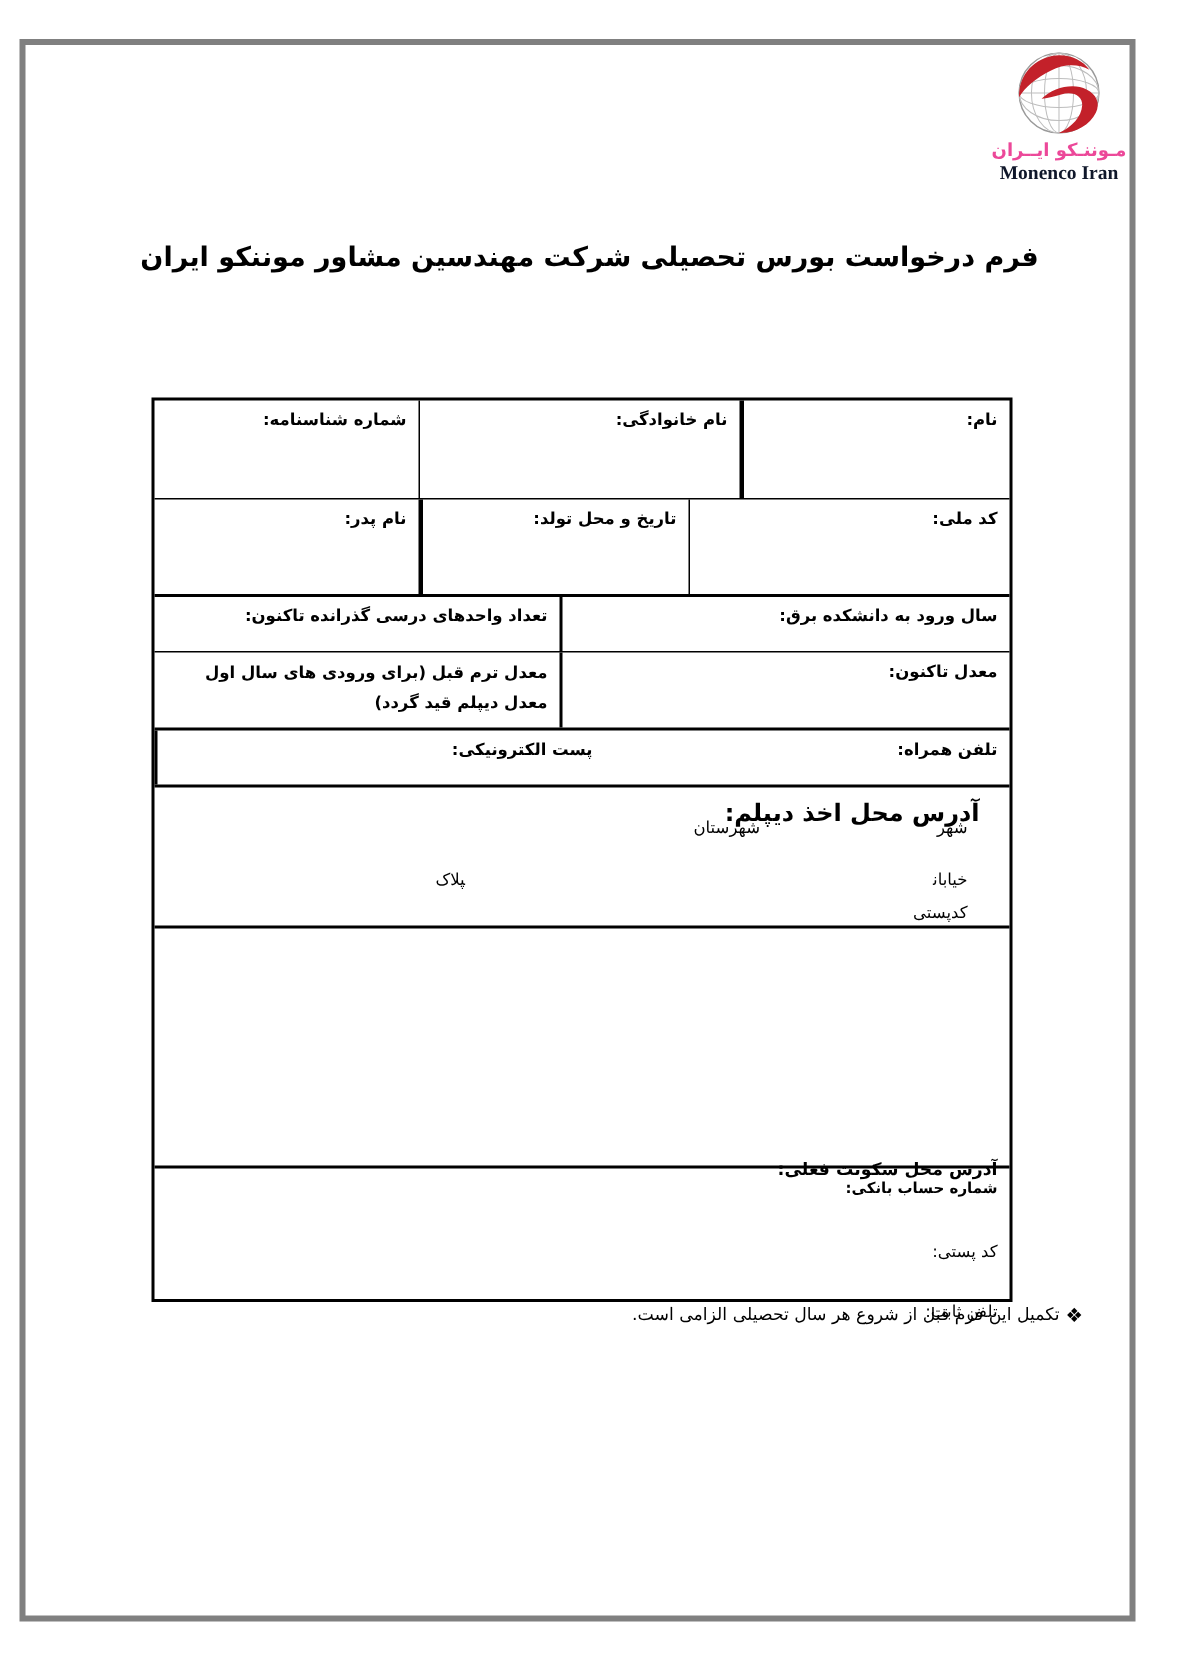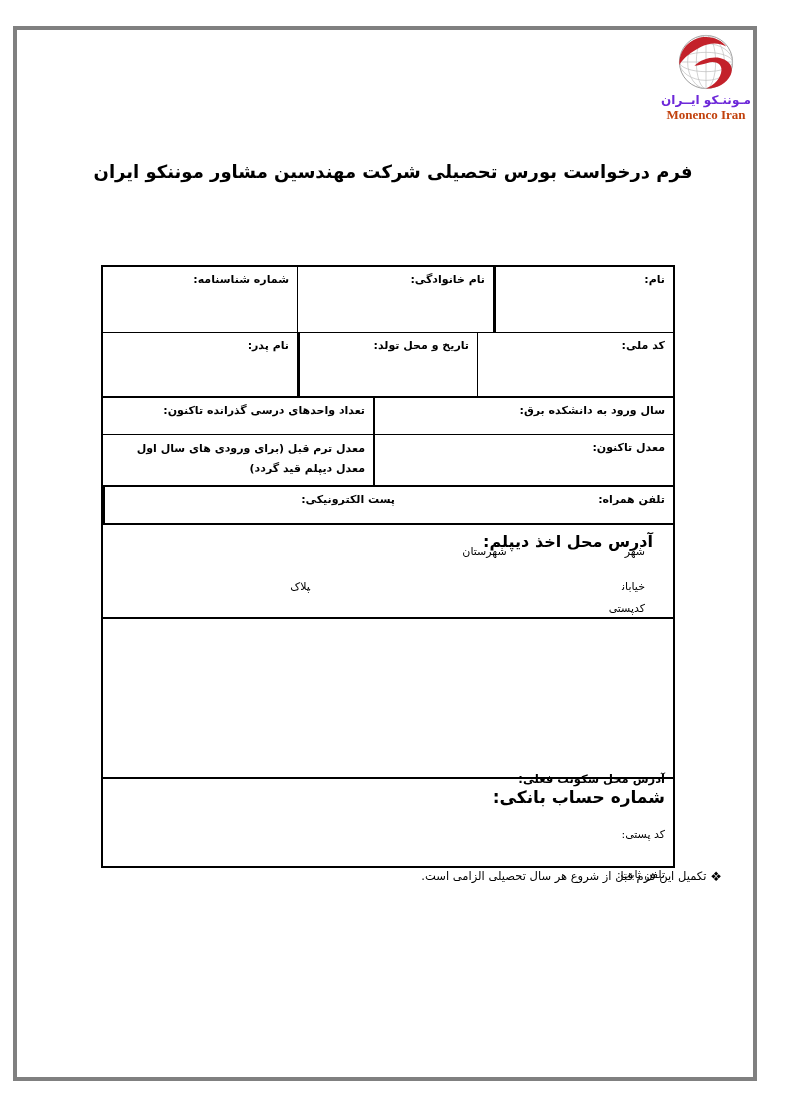--- a/index.html
+++ b/index.html
@@ -34,40 +34,40 @@
   .lbl{font-weight:bold;}
   .r1,.r2{height:66px;}
   .r2{height:65px;}
   .r3{height:37px;}
   .r4{height:52px;}
   .r5{height:38px;}
   .r6{height:94px;}
   .r7{height:160px;align-items:flex-end;}
   .r8{height:87px;}
   .r1 .c-a,.r2 .c-a{width:180px;border-left:3px solid #000;}
-  .r1 .c-b,.r2 .c-b{width:196px;border-left:1px solid #000;}
+  .r1 .c-b,.r2 .c-b{width:214px;border-left:1px solid #000;}
   .r1 .c-c,.r2 .c-c{flex:1;}
   .r3 .c-a,.r4 .c-a,.r5 .c-a{width:300px;border-left:2px solid #000;padding-left:29px;}
   .r3 .c-b,.r4 .c-b,.r5 .c-b{flex:1;padding-left:16px;}
   .r4 .c-b{line-height:1.85;padding-top:4px;}
   .wide{width:100%;}
   
   .addr-title{position:absolute;top:7px;right:20px;font-weight:bold;font-size:16px;}
   .addr-line{position:absolute;right:28px;font-weight:normal;white-space:nowrap;}
   .al1{top:20px;}
   .al2{top:55px;}
   .al3{top:77px;}
   .gap-county{margin-right:118px;}
   .gap-plate{margin-right:312px;}
   
   .res-title{position:absolute;top:7px;right:8px;font-weight:bold;font-size:11.5px;}
   .res-postal{position:absolute;top:63px;right:8px;font-weight:normal;}
   .res-phone{position:absolute;top:103px;right:8px;font-weight:normal;}
   
-  .bank-title{position:absolute;top:8px;right:8px;font-weight:bold;font-size:17px;}
+  .bank-title{position:absolute;top:8px;right:8px;font-weight:bold;font-size:10px;}
   
   .footnote{
     position:absolute;top:869px;right:64px;direction:rtl;font-size:11.5px;white-space:nowrap;
   }
   .footnote .bullet{font-size:13px;margin-left:4px;vertical-align:-1px;}
 </style>
 </head>
 <body>
 
 <div class="frame"></div>
@@ -77,22 +77,22 @@
     <circle cx="30" cy="30" r="27.5" fill="#ffffff" stroke="#9a9a9a" stroke-width="1"></circle>
     <ellipse cx="30" cy="30" rx="27.5" ry="10" fill="none" stroke="#bdbdbd" stroke-width="0.7"></ellipse>
     <ellipse cx="30" cy="30" rx="27.5" ry="19" fill="none" stroke="#bdbdbd" stroke-width="0.7"></ellipse>
     <ellipse cx="30" cy="30" rx="10" ry="27.5" fill="none" stroke="#bdbdbd" stroke-width="0.7"></ellipse>
     <ellipse cx="30" cy="30" rx="19" ry="27.5" fill="none" stroke="#bdbdbd" stroke-width="0.7"></ellipse>
     <line x1="2.5" y1="30" x2="57.5" y2="30" stroke="#bdbdbd" stroke-width="0.7"></line>
     <line x1="30" y1="2.5" x2="30" y2="57.5" stroke="#bdbdbd" stroke-width="0.7"></line>
     <path d="M 2.5,33 C 2,19 11,7.5 25,4.5 C 36,2.5 46,7 51,14 C 43,9.5 33,10 24.5,14.5 C 14.5,19.5 6.5,26 2.5,33 Z" fill="#c3212a"></path>
     <path d="M 18,34 C 26,26 40,23 49,27.5 C 56,31 58.5,37 55.5,43.5 C 51,52.5 41,58 30,57.5 C 39,53.5 45.5,46.5 46,38.5 C 46.4,31.5 39,28.5 31.5,31 C 26.5,32.5 21.5,33.5 18,34 Z" fill="#c3212a"></path>
   </svg>
-  <div class="logo-fa" style="color:#6d28d9">مـوننـکو ایــران</div>
-  <div class="logo-en" style="color:#c2410c">Monenco Iran</div>
+  <div class="logo-fa" style="color:#ec4899">مـوننـکو ایــران</div>
+  <div class="logo-en" style="color:#0f172a">Monenco Iran</div>
 </div>
 
 <h1 class="doc-title">فرم درخواست بورس تحصیلی شرکت مهندسین مشاور موننکو ایران</h1>
 
 <div class="form-table">
 
   <div class="row r1">
     <div class="cell c-a">
       <span class="lbl">نام:</span>
     </div>

